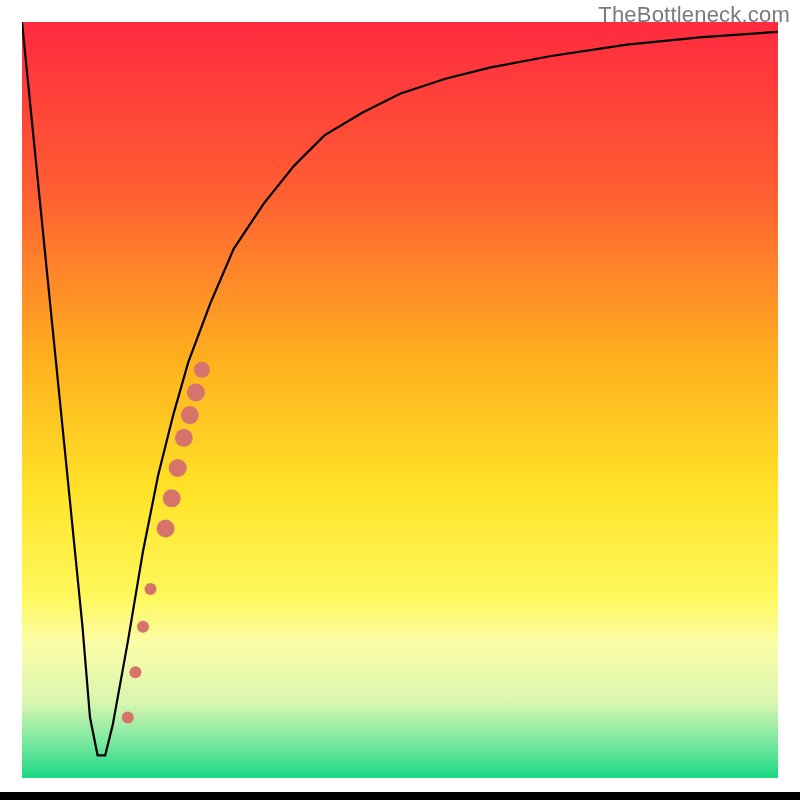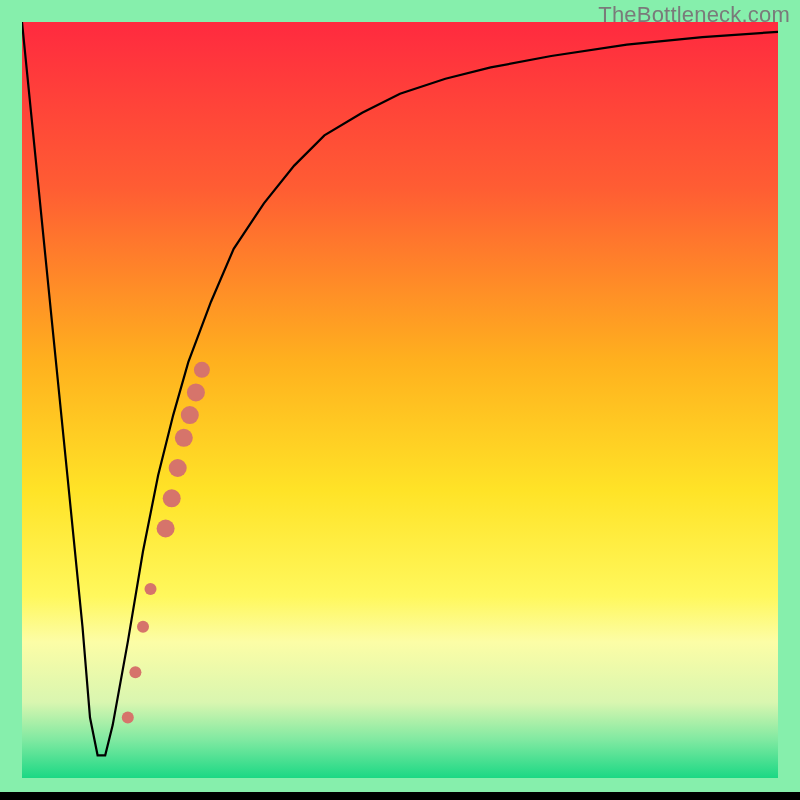--- a/index.html
+++ b/index.html
@@ -9,21 +9,21 @@
     height: 800px;
     background: #000;
     overflow: hidden;
   }
   .frame {
     position: absolute;
     left: 0;
     top: 0;
     width: 800px;
     height: 792px;
-    background: #86efac;
+    background: #ffffff;
   }
   .plot-area {
     position: absolute;
     left: 22px;
     top: 22px;
     width: 756px;
     height: 756px;
     overflow: hidden;
   }
   .gradient-bg {

